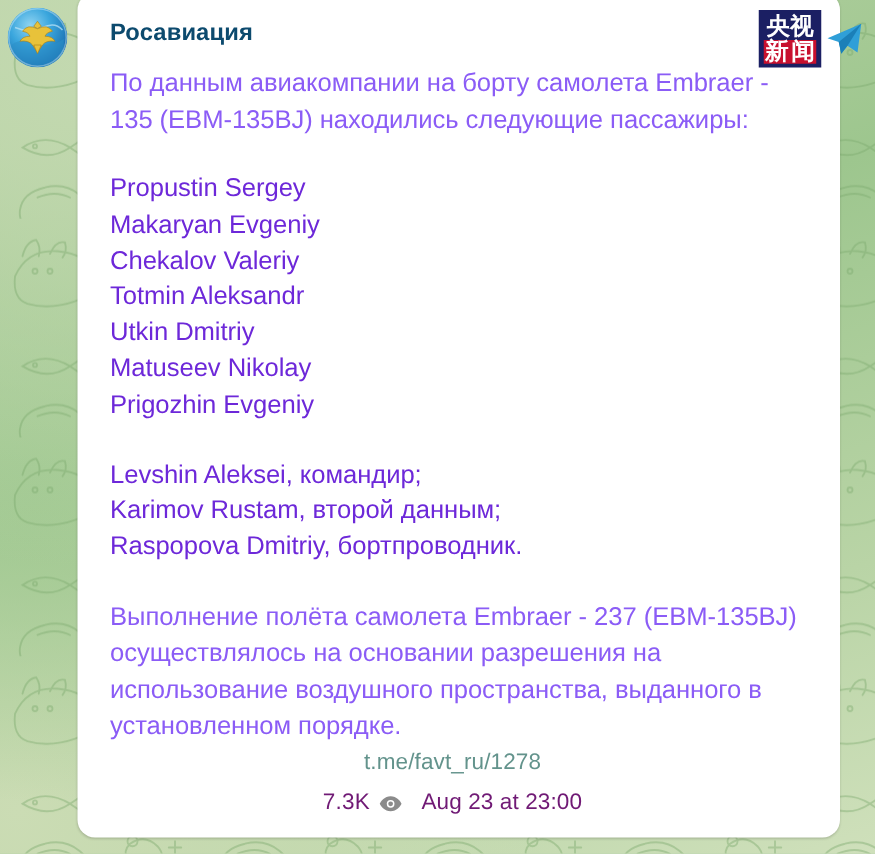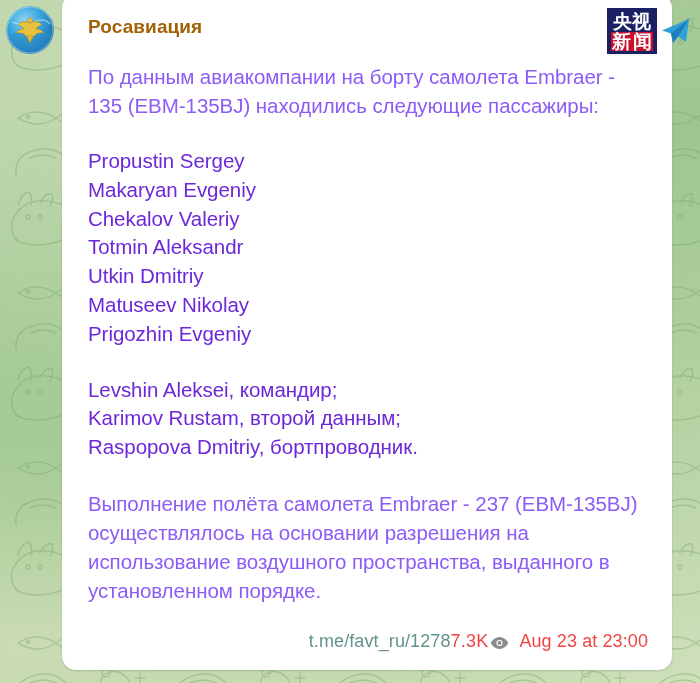--- a/index.html
+++ b/index.html
@@ -54,25 +54,25 @@
     height: 676px;
     background: #ffffff;
     border-radius: 14px;
     box-shadow: 0 1px 2px rgba(0,0,0,.16);
     padding: 22px 24px 10px 26px;
     z-index: 3;
     overflow: hidden;
   }
 
   #channel-name {
-    color: #a16207;
+    color: #0c4a6e;
     font-size: 19px;
     font-weight: bold;
     letter-spacing: .1px;
-    margin-bottom: 24px;
+    margin-bottom: 14px;
   }
 
   .msg-paragraph {
     color: #8b5cf6;
     font-size: 20.5px;
     line-height: 29px;
     letter-spacing: -.05px;
     white-space: pre-wrap;
   }
 
@@ -82,40 +82,42 @@
     color: #6d28d9;
     font-size: 20.5px;
     line-height: 28.8px;
     letter-spacing: -.05px;
   }
 
   
   #message-footer {
     position: absolute;
     left: 26px;
-    right: 24px;
+    right: 36px;
     bottom: 18px;
     display: flex;
     align-items: center;
-    justify-content: flex-end;
+    justify-content: space-between;
+    flex-direction: column;
   }
 
   #message-link {
     color: #63938c;
     font-size: 18px;
     letter-spacing: .1px;
     text-decoration: none;
   }
 
   #footer-meta {
     display: flex;
     align-items: center;
-    gap: 2px;
-    color: #ef4444;
+    gap: 7px;
+    color: #701a75;
     font-size: 18px;
+    margin-top: 11px;
   }
 
   #view-count { letter-spacing: .2px; }
 
   #eye-icon {
     display: inline-flex;
     align-items: center;
     position: relative;
     top: 1px;
   }

